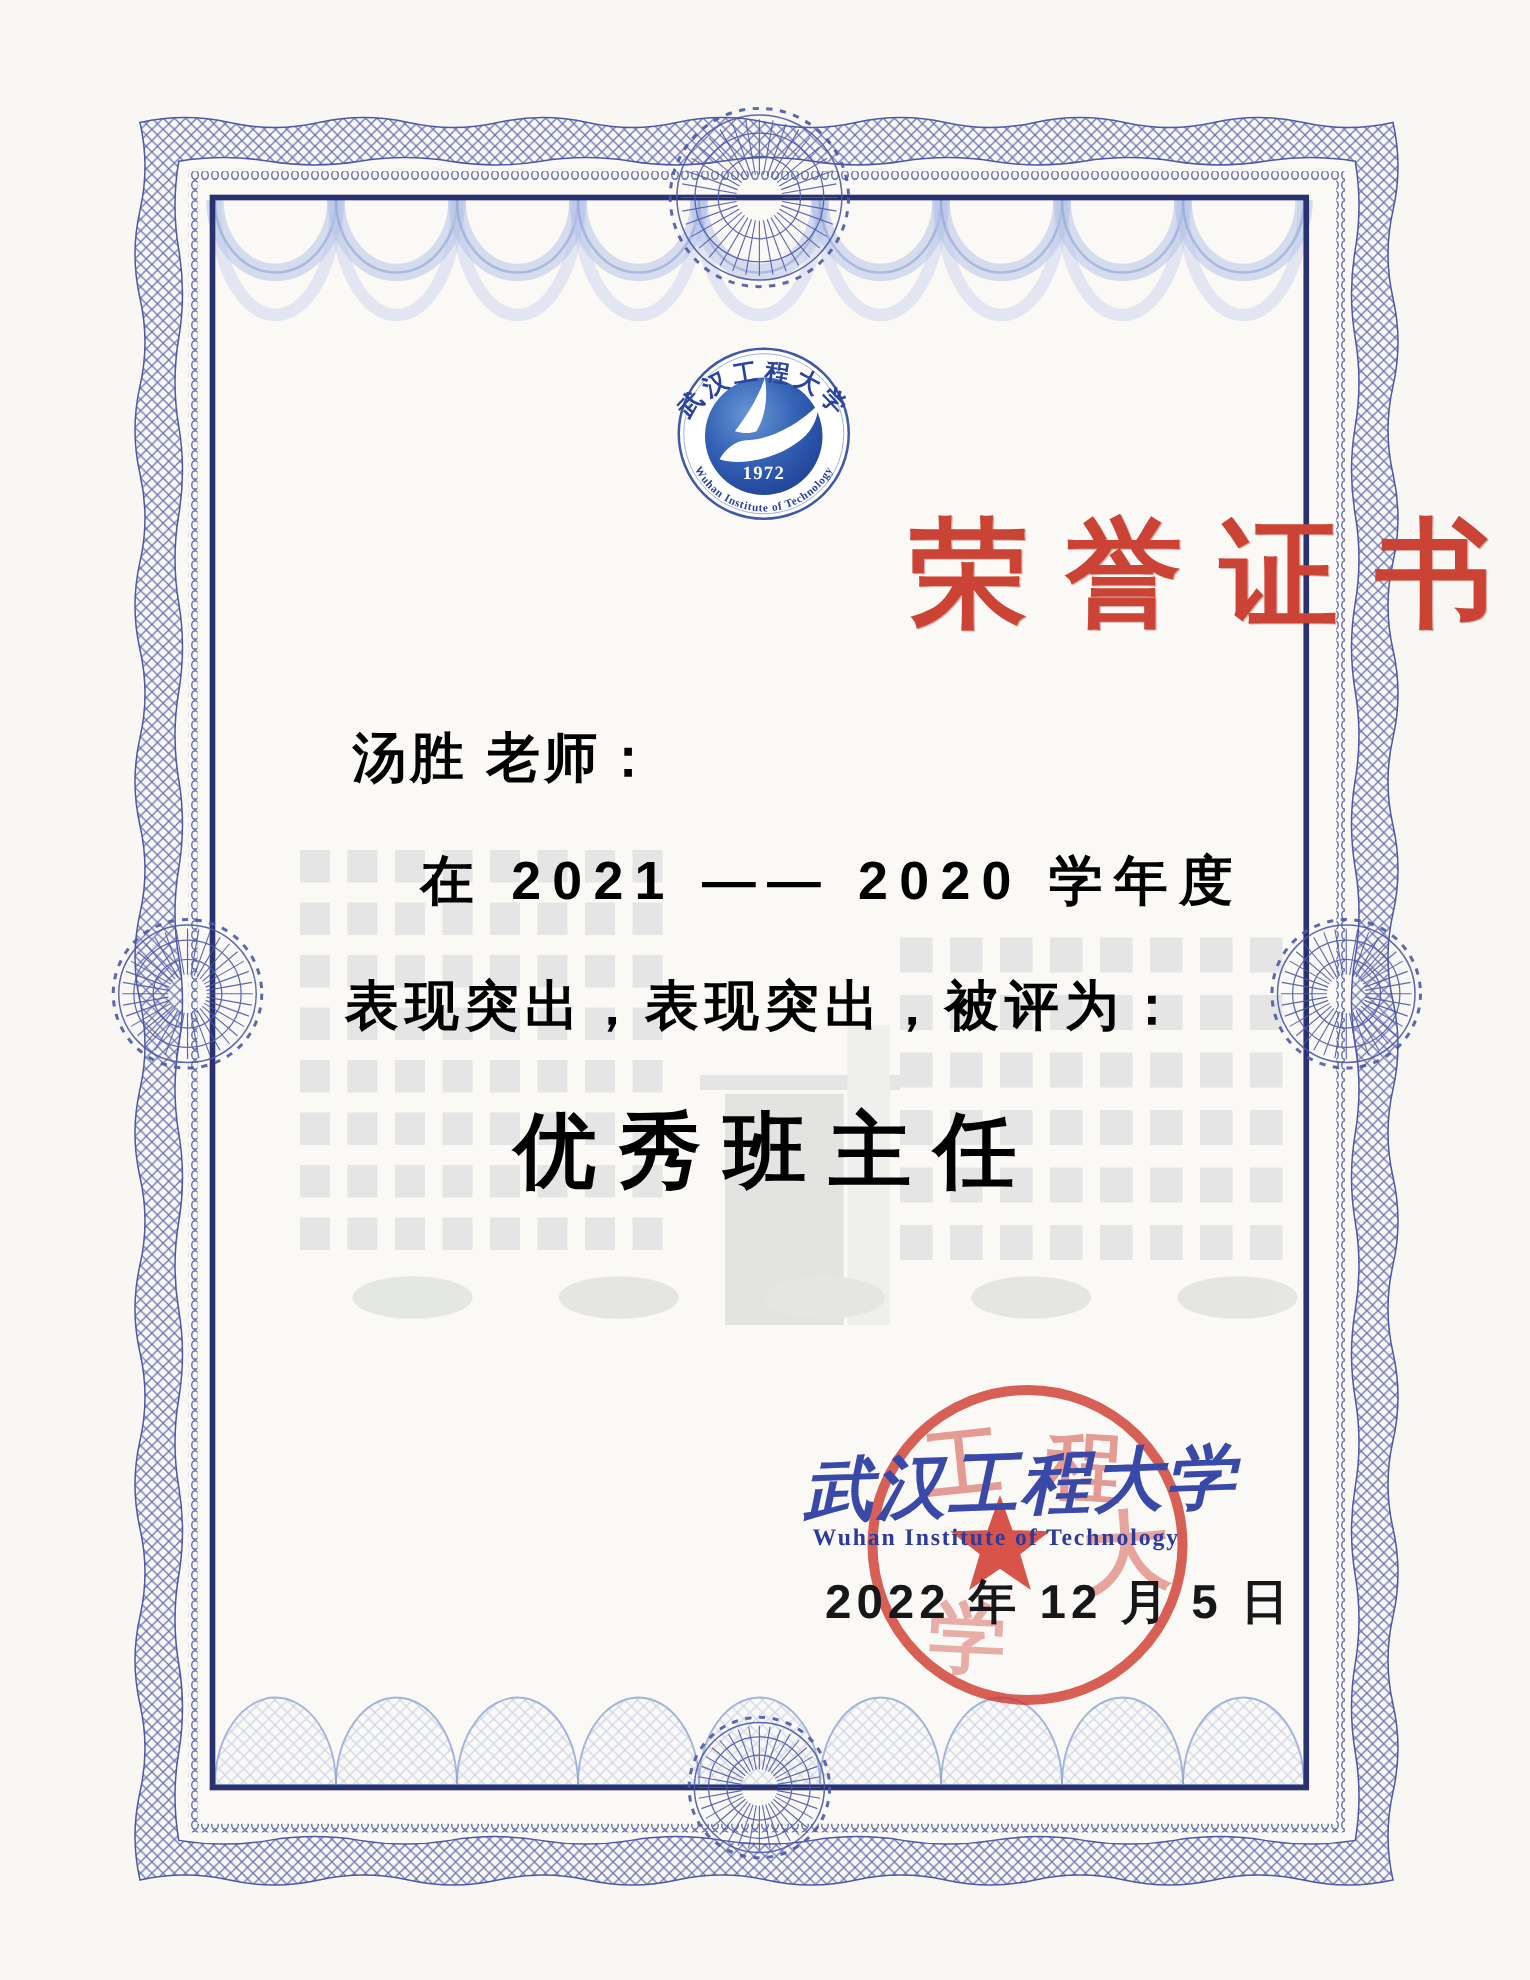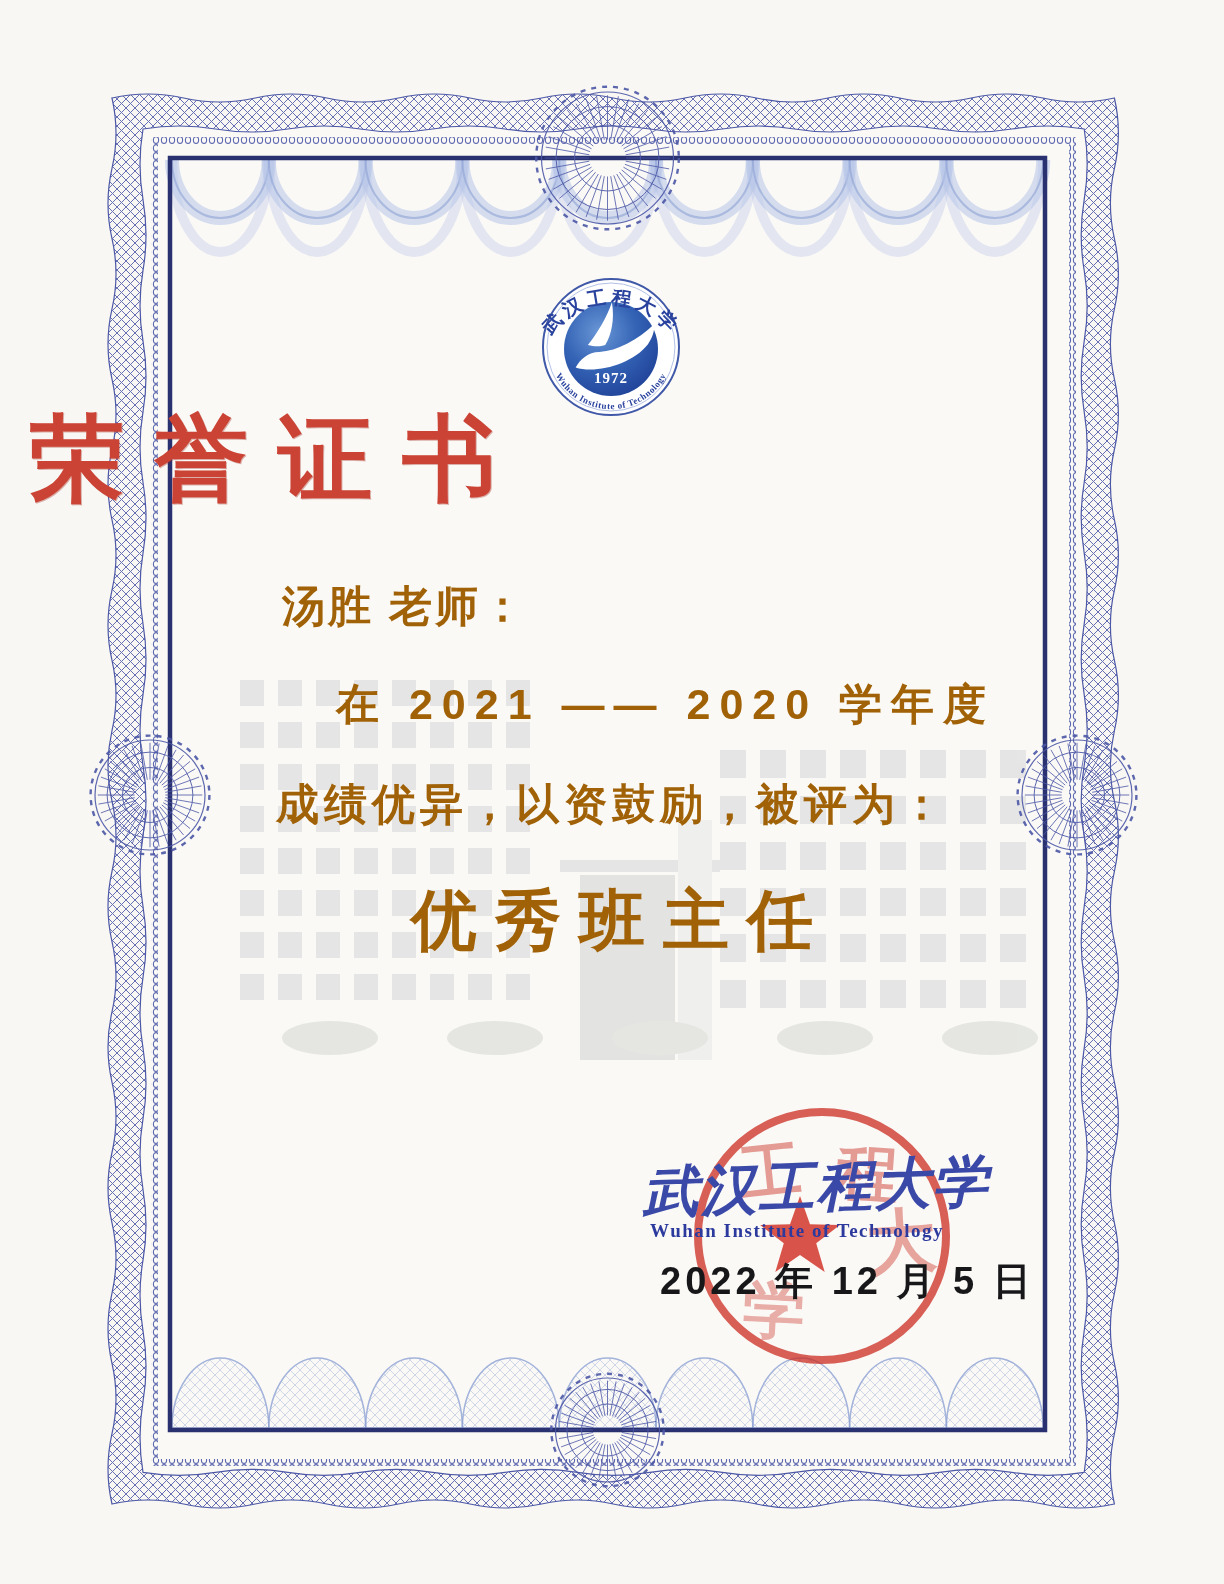--- a/index.html
+++ b/index.html
@@ -6,22 +6,22 @@
   .page{position:relative;width:1224px;height:1584px;background:#f8f7f3;overflow:hidden;
         font-family:"Liberation Sans",sans-serif;}
   .page::before{content:"";position:absolute;left:160px;top:150px;right:170px;bottom:140px;
     background:
       radial-gradient(circle at 18% 24%, rgba(96,124,200,.07), transparent 42%),
       radial-gradient(circle at 82% 30%, rgba(96,124,200,.06), transparent 45%),
       radial-gradient(circle at 28% 72%, rgba(120,140,210,.06), transparent 40%),
       radial-gradient(circle at 70% 85%, rgba(120,140,210,.05), transparent 38%);
     pointer-events:none;}
   svg.layer{position:absolute;left:0;top:0;width:1224px;height:1584px;pointer-events:none;}
-  .abs{position:absolute;white-space:nowrap;color:#a16207;}
-  .title{left:0;right:0;top:396px;text-align:left;font-size:94px;font-weight:bold;
+  .abs{position:absolute;white-space:nowrap;color:#000000;}
+  .title{left:0;right:0;top:396px;text-align:right;font-size:94px;font-weight:bold;
          letter-spacing:30px;text-indent:30px;font-family:"Liberation Serif",serif;
          text-shadow:1px 1px 0 rgba(160,40,30,.35);}
   .recipient{left:282px;top:578px;font-size:43px;font-weight:bold;letter-spacing:3px;}
   .l1{left:336px;top:676px;font-size:43px;font-weight:bold;letter-spacing:9px;}
   .l2{left:276px;top:776px;font-size:43px;font-weight:bold;letter-spacing:5px;}
   .award{left:0;right:0;top:876px;text-align:center;font-size:66px;font-weight:bold;
          letter-spacing:18px;text-indent:18px;}
   .closing{left:366px;top:1026px;font-size:41px;font-weight:bold;letter-spacing:7px;}
   .sig-cn{left:642px;top:1150px;font-size:56px;font-weight:bold;font-style:italic;
           letter-spacing:2px;font-family:"Liberation Serif",serif;transform:rotate(-2deg);}
@@ -401,21 +401,21 @@
       <textPath href="#arcTop" startOffset="50%" text-anchor="middle">武汉工程大学</textPath>
     </text>
     <text font-size="9" font-weight="bold" fill="#28429e" letter-spacing="0.6" font-family="Liberation Serif, serif">
       <textPath href="#arcBottom" startOffset="50%" text-anchor="middle">Wuhan Institute of Technology</textPath>
     </text>
   </svg>
 
   <div class="abs title" style="color:#cb4334">荣誉证书</div>
   <div class="abs recipient">汤胜 老师：</div>
   <div class="abs l1">在 2021 —— 2020 学年度</div>
-  <div class="abs l2">成绩优异，以资鼓励，被评为：</div>
+  <div class="abs l2">表现突出，表现突出，被评为：</div>
   <div class="abs award">优秀班主任</div>
 
   <svg class="layer" viewBox="0 0 1224 1584">
     <g opacity="0.9">
       <circle cx="822" cy="1236" r="124" fill="none" stroke="#cb2a1f" stroke-width="8" opacity="0.82"></circle>
       <polygon fill="#d02f22" opacity="0.9" points="800,1196 810,1224.2 839.9,1225 816.2,1243.3 824.7,1272 800,1255 775.3,1272 783.8,1243.3 760.1,1225 790,1224.2"></polygon>
       <g fill="#c9281d" font-weight="bold">
         <text x="742" y="1196" font-size="62" opacity="0.5" transform="rotate(-6 742 1196)">工</text>
         <text x="835" y="1192" font-size="62" opacity="0.5" transform="rotate(4 835 1192)">程</text>
         <text x="868" y="1268" font-size="70" opacity="0.45" transform="rotate(-4 868 1268)">大</text>

